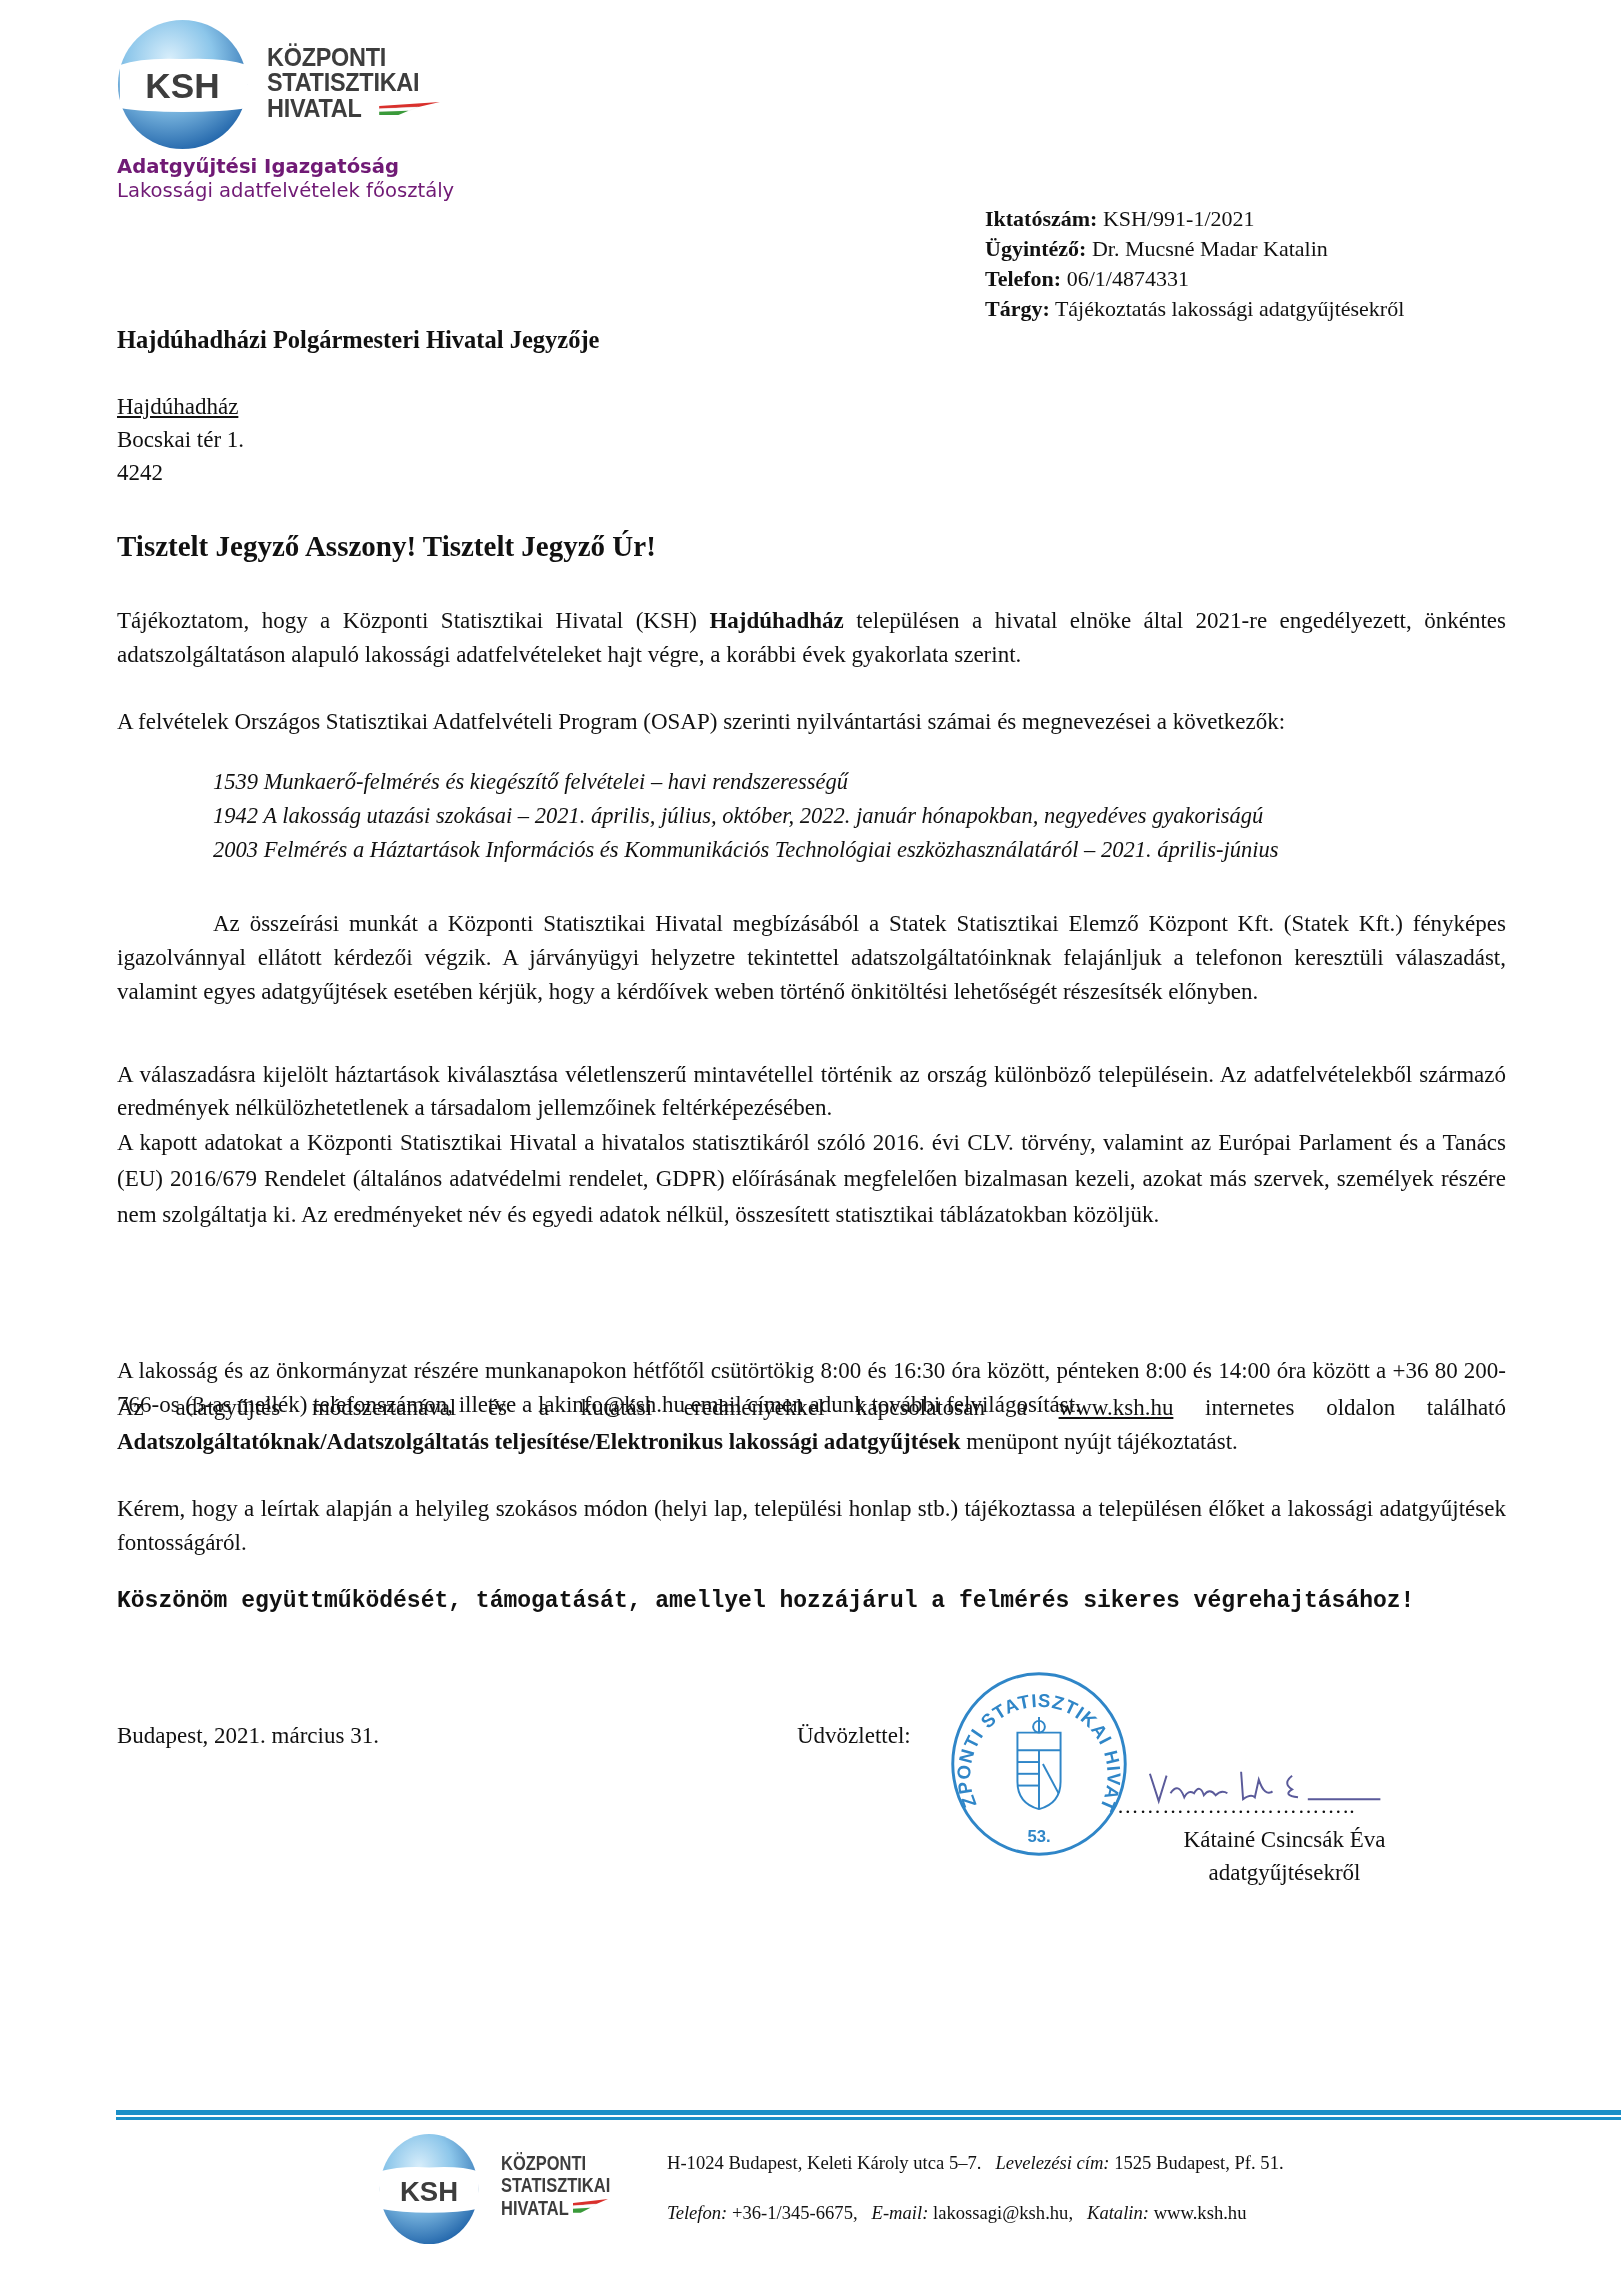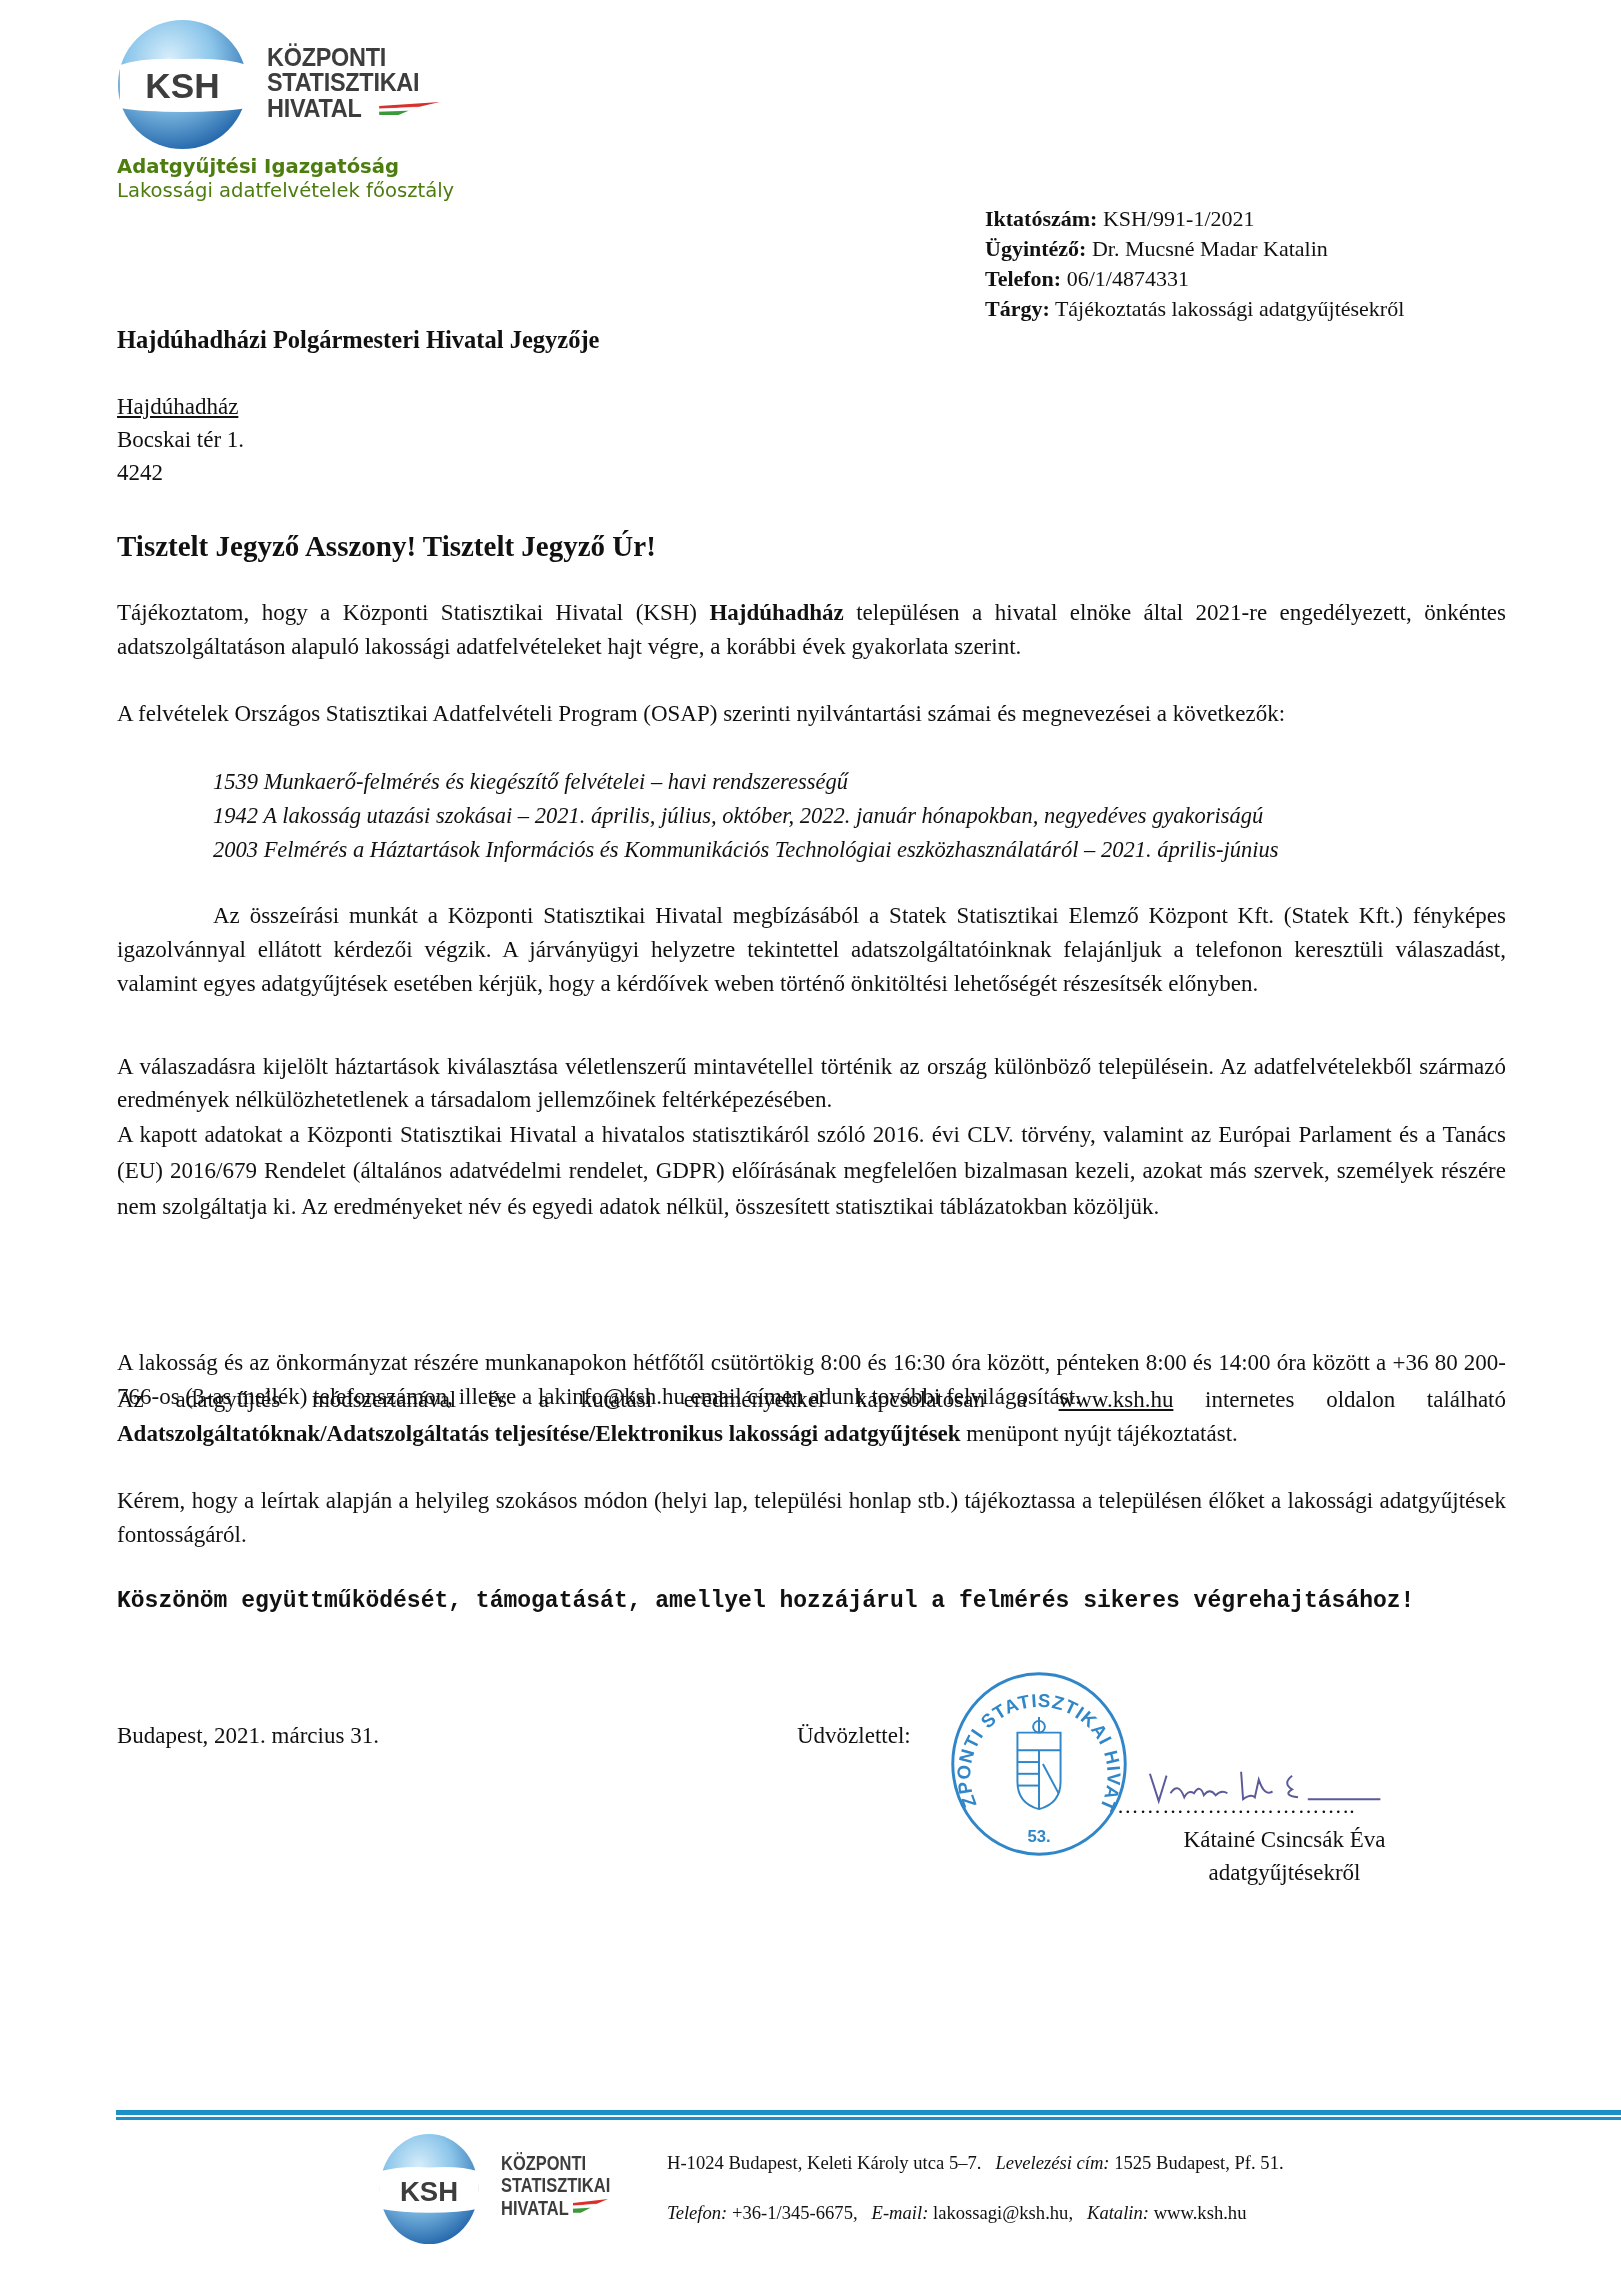--- a/index.html
+++ b/index.html
@@ -3,28 +3,28 @@
 <meta charset="utf-8">
 <style>
   html, body { margin: 0; padding: 0; background: #ffffff; }
   body { width: 1621px; height: 2293px; position: relative; overflow: hidden; color: #111; }
   .abs { position: absolute; }
 
   
   #logo { left: 114px; top: 17.6px; width: 333px; height: 133px; }
   .logo-text { position: absolute; left: 153px; top: 27.4px; font-family: "Liberation Sans", sans-serif; font-weight: bold; color: #3d3d3d; font-size: 25.5px; line-height: 25.5px; letter-spacing: -0.3px; transform: scaleX(0.92); transform-origin: left; }
   .flag { position: absolute; left: 265px; top: 84px; width: 61px; height: 13.7px; }
-  #dept { left: 117px; top: 155px; font-family: "DejaVu Sans", sans-serif; font-size: 19.6px; line-height: 23.5px; color: #4d7c0f; }
+  #dept { left: 117px; top: 155px; font-family: "DejaVu Sans", sans-serif; font-size: 19.6px; line-height: 23.5px; color: #701a75; }
   #dept .b { font-weight: bold; }
 
   
   #ref { left: 985px; top: 204px; font-family: "Liberation Serif", serif; font-size: 22px; line-height: 30px; }
   #ref b { font-weight: bold; }
 
-  .p { position: absolute; left: 117px; width: 1389px; font-family: "Liberation Serif", serif; font-size: 23px; line-height: 34px; text-align: justify; }
+  .p { position: absolute; left: 117px; width: 1389px; font-family: "Liberation Serif", serif; font-size: 23px; line-height: 34px; text-align: justify; margin-top: 8px; }
   .b { font-weight: bold; }
   .u { text-decoration: underline; }
 
   #addressee { left: 117px; top: 326px; font-family: "Liberation Serif", serif; font-weight: bold; font-size: 24.5px; }
   #address { left: 117px; top: 390px; font-family: "Liberation Serif", serif; font-size: 23px; line-height: 33px; }
   #salutation { left: 117px; top: 530px; font-family: "Liberation Serif", serif; font-weight: bold; font-size: 29px; }
 
   .list { position: absolute; left: 213px; font-family: "Liberation Serif", serif; font-style: italic; font-size: 22.5px; line-height: 34px; white-space: nowrap; }
 
   #closing { left: 117px; top: 1588px; font-family: Liberation Mono, monospace; font-weight: bold; font-size: 23px; }

